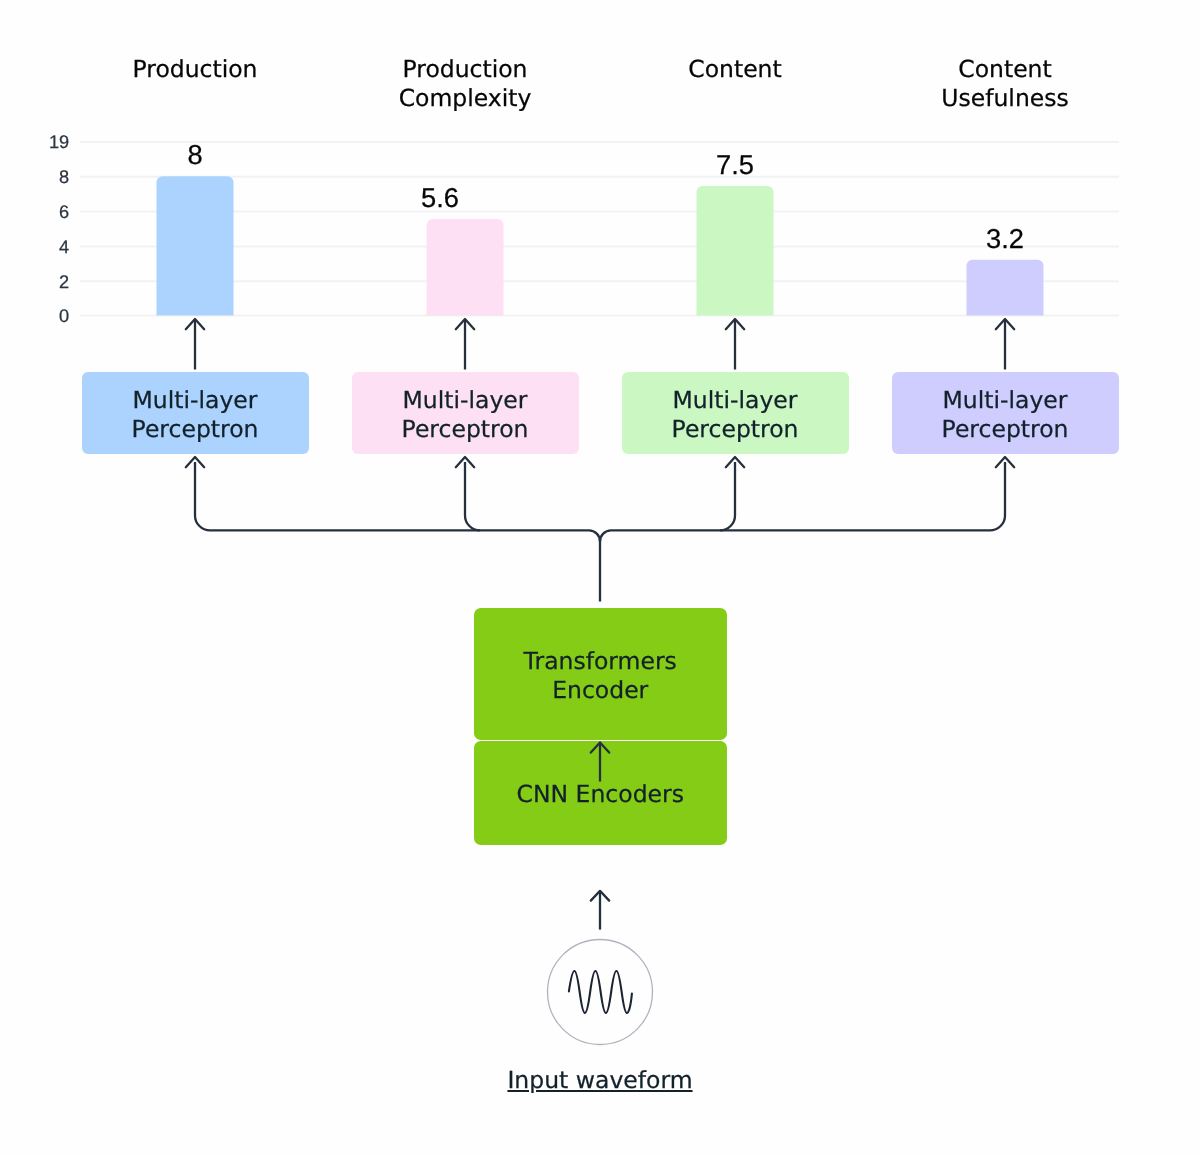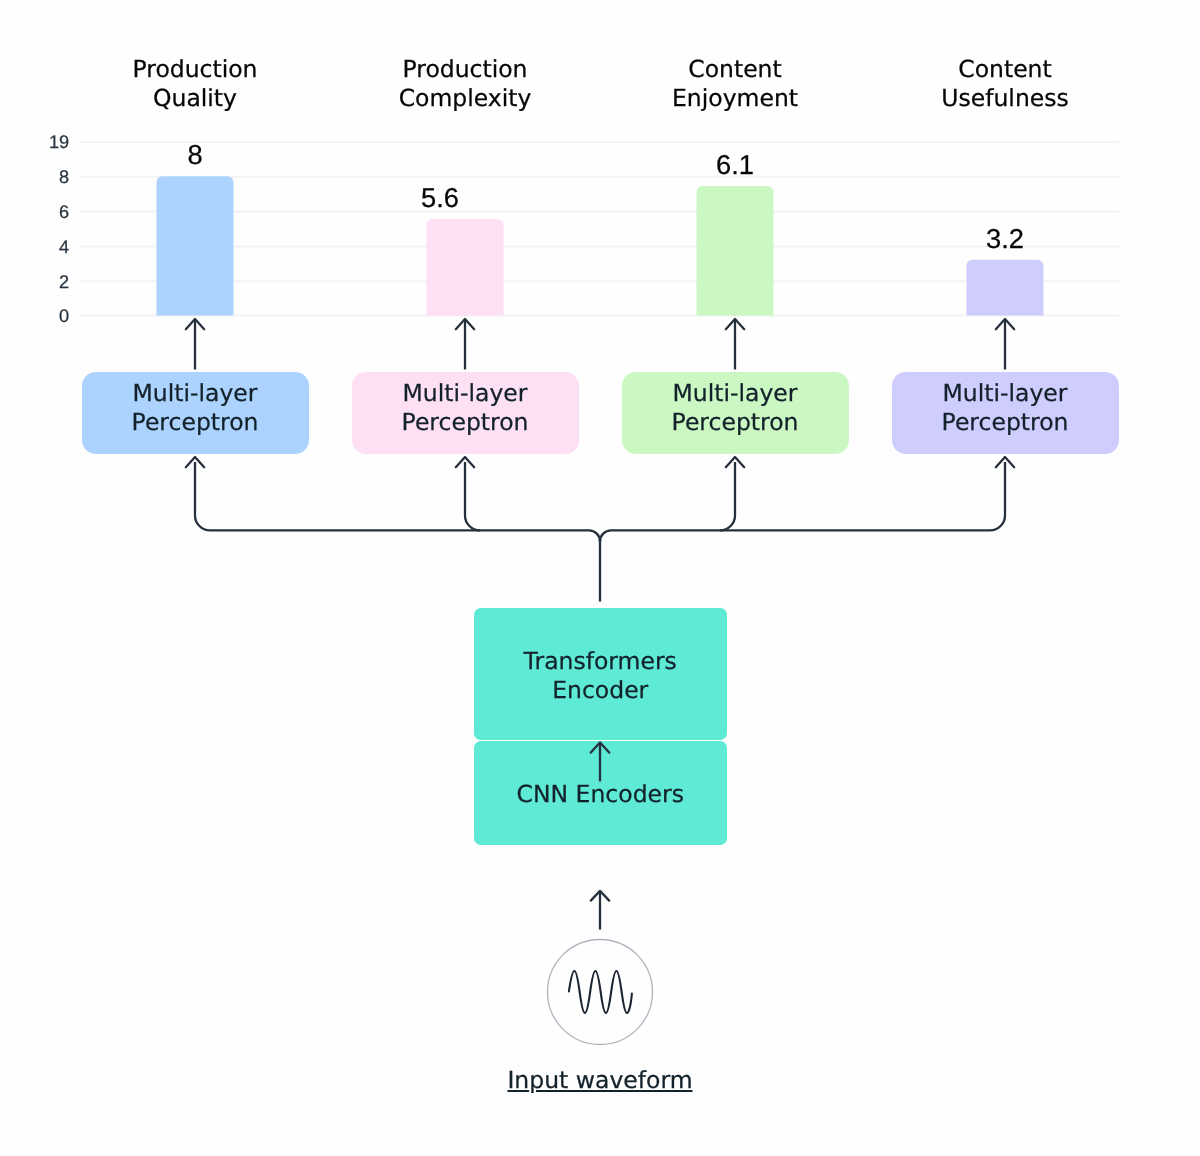--- a/index.html
+++ b/index.html
@@ -39,28 +39,28 @@
   .barval {
     position:absolute; width:200px; margin-left:-100px; text-align:center;
     font-family:"Liberation Sans", sans-serif;
     font-size:27.3px; line-height:27.3px; color:#060606;
     margin-top:-34.9px;
   }
 
   
   .mlp {
     position:absolute; top:372px; width:227px; height:81.6px;
-    border-radius:14px; color:#13212B;
+    border-radius:6px; color:#13212B;
     font-size:23.5px; line-height:28.7px; text-align:center;
-    padding-top:7px; box-sizing:border-box;
+    padding-top:14px; box-sizing:border-box;
   }
 
   
   .block {
-    position:absolute; background:#5eead4; border-radius:6.8px;
+    position:absolute; background:#84cc16; border-radius:6.8px;
     color:#13212B; font-size:23.5px; line-height:28.7px; text-align:center;
     display:flex; flex-direction:column; align-items:center; justify-content:center;
     padding-top:3px; box-sizing:border-box;
   }
 
   
   .caption {
     position:absolute; left:600px; top:1066px; width:400px; margin-left:-200px;
     text-align:center; color:#13212B;
     font-size:23.5px; line-height:28.5px;text-decoration:underline;
@@ -73,29 +73,27 @@
   .wcircle { fill:none; stroke:#AFB3BD; stroke-width:1.3; }
   .wave { fill:none; stroke:#1B2430; stroke-width:2.1; stroke-linecap:round; stroke-linejoin:round; }
 </style>
 </head>
 <body>
 
 <div id="stage" data-name="diagram-canvas">
 
   <div class="colhead" style="left:195px" data-name="column-title-production-quality">
     <div class="ct-l1" data-name="column-title-line1">Production</div>
-    <div class="ct-l2" data-name="column-title-line2">Quality</div>
   </div>
   <div class="colhead" style="left:465px" data-name="column-title-production-complexity">
     <div class="ct-l1" data-name="column-title-line1">Production</div>
     <div class="ct-l2" data-name="column-title-line2">Complexity</div>
   </div>
   <div class="colhead" style="left:735px" data-name="column-title-content-enjoyment">
     <div class="ct-l1" data-name="column-title-line1">Content</div>
-    <div class="ct-l2" data-name="column-title-line2">Enjoyment</div>
   </div>
   <div class="colhead" style="left:1005px" data-name="column-title-content-usefulness">
     <div class="ct-l1" data-name="column-title-line1">Content</div>
     <div class="ct-l2" data-name="column-title-line2">Usefulness</div>
   </div>
 
   <svg class="layer" data-name="bar-chart" viewBox="0 0 1200 1156">
     <g data-name="chart-gridlines">
       <line x1="80" y1="142.0" x2="1119" y2="142.0" class="grid" data-name="gridline-10"></line>
       <line x1="80" y1="176.8" x2="1119" y2="176.8" class="grid" data-name="gridline-8"></line>
@@ -114,21 +112,21 @@
 
   <div class="ytick" style="top:141.5px" data-name="y-axis-tick-10">19</div>
   <div class="ytick" style="top:176.3px" data-name="y-axis-tick-8">8</div>
   <div class="ytick" style="top:211.1px" data-name="y-axis-tick-6">6</div>
   <div class="ytick" style="top:245.9px" data-name="y-axis-tick-4">4</div>
   <div class="ytick" style="top:280.7px" data-name="y-axis-tick-2">2</div>
   <div class="ytick" style="top:315.5px" data-name="y-axis-tick-0">0</div>
 
   <div class="barval" style="left:195px;  top:176.3px" data-name="bar-value-production-quality">8</div>
   <div class="barval" style="left:440px;  top:219.0px" data-name="bar-value-production-complexity">5.6</div>
-  <div class="barval" style="left:735px;  top:185.9px" data-name="bar-value-content-enjoyment">6.1</div>
+  <div class="barval" style="left:735px;  top:185.9px" data-name="bar-value-content-enjoyment">7.5</div>
   <div class="barval" style="left:1005px; top:259.8px" data-name="bar-value-content-usefulness">3.2</div>
 
   <div class="mlp" style="left: 81.5px; background: rgb(172, 211, 254);" data-name="mlp-box-production-quality">
     <div class="mlp-l1" data-name="mlp-label-line1">Multi-layer</div>
     <div class="mlp-l2" data-name="mlp-label-line2">Perceptron</div>
   </div>
   <div class="mlp" style="left: 351.5px; background: rgb(253, 224, 243);" data-name="mlp-box-production-complexity">
     <div class="mlp-l1" data-name="mlp-label-line1">Multi-layer</div>
     <div class="mlp-l2" data-name="mlp-label-line2">Perceptron</div>
   </div>

